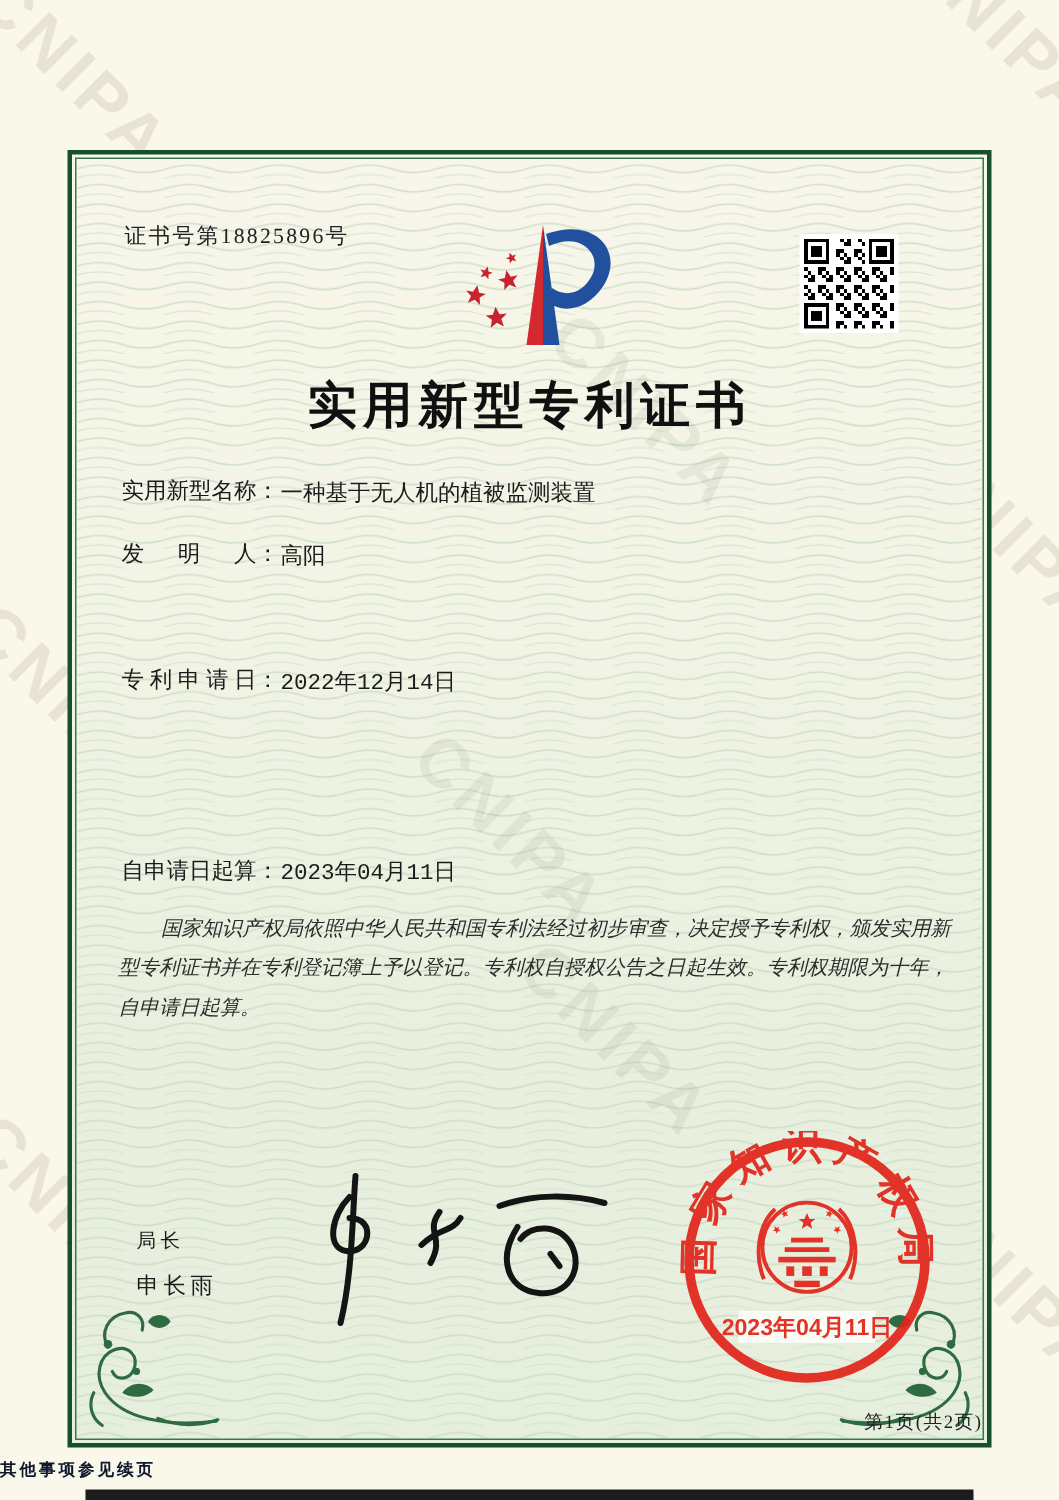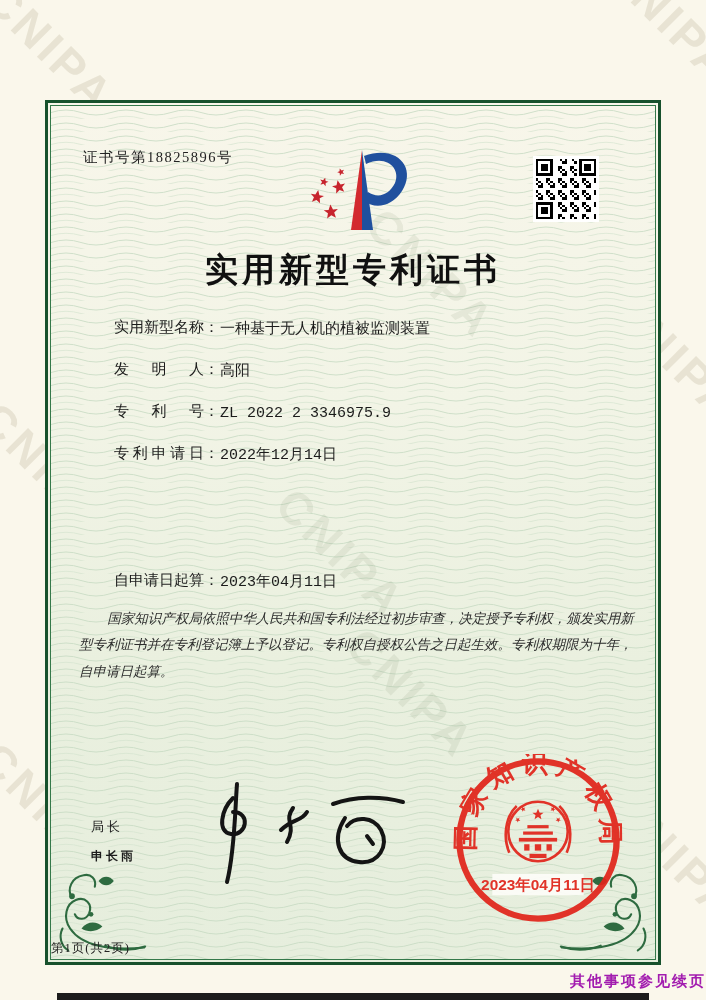--- a/index.html
+++ b/index.html
@@ -28,42 +28,42 @@
 
   .cert-no { position:absolute; left:32px; top:42px; font-size:14.5px; letter-spacing:1.5px; color:#222;font-family:Liberation Serif, serif; }
 
   .logo { position:absolute; left:248px; top:32px; width:140px; height:104px; }
   .qr { position:absolute; left:482px; top:50px; width:66px; height:66px; background:#fff; padding:3px; }
 
   .title { position:absolute; left:0; top:142px; width:100%; text-align:center;
            font-size:33px; font-weight:700; letter-spacing:4px; color:#101010; }
 
   .field-row { position:absolute; left:30px; width:560px; font-size:15px; color:#1b1b1b; }
-  .flabel { display:inline-block; width:90px; text-align:justify; text-align-last:justify; vertical-align:top;margin-left:33px; }
+  .flabel { display:inline-block; width:90px; text-align:justify; text-align-last:justify; vertical-align:top; }
   .fcolon { display:inline-block; width:16px; vertical-align:top; }
   .fvalue { display:inline-block; max-width:430px; vertical-align:top; line-height:1.6;font-family:Liberation Mono, monospace; }
   .r0{top:212px} .r1{top:254px} .r2{top:296px} .r3{top:338px} .r4{top:380px} .r5{top:417px} .r6{top:465px}
   .grant2 { position:absolute; left:272px; top:0; white-space:nowrap; }
   .grant2 .flabel { width:78px; }
 
   .paragraphs { position:absolute; left:28px; top:500px; width:562px;
                 font-size:13.5px; line-height:1.95; font-style:italic; color:#2c2c2c; }
   .paragraphs p { text-indent:2.1em; margin-bottom:2px; }
 
   .sig-title { position:absolute; left:40px; top:712px; font-size:13px; letter-spacing:3px;font-family:Liberation Mono, monospace; }
-  .sig-name  { position:absolute; left:40px; top:742px; font-size:12px; letter-spacing:3px;font-weight:bold; }
+  .sig-name  { position:absolute; left:40px; top:742px; font-size:15px; letter-spacing:3px; }
   .signature-svg { position:absolute; left:120px; top:672px; width:270px; height:120px; }
 
   .seal { position:absolute; left:402px; top:648px; width:170px; height:172px; }
 
-  .page-info { position:absolute; left:0; top:834px; width:100%; text-align:left;
+  .page-info { position:absolute; left:0; top:834px; width:100%; text-align:right;
                font-size:12.5px; color:#222; letter-spacing:1px; }
 
-  .continuation { position:absolute; left:0; top:972px; width:100%; text-align:right;
-                  font-size:15px; font-weight:600; letter-spacing:2px; color:#a21caf; z-index:6; }
+  .continuation { position:absolute; left:0; top:972px; width:100%; text-align:left;
+                  font-size:11px; font-weight:600; letter-spacing:2px; color:#0f172a; z-index:6; }
   .bottom-bar { position:absolute; left:57px; top:993px; width:592px; height:7px; background:#1c1c1c; z-index:6; }
 </style>
 </head>
 <body>
 
 <div class="page">
 
   <span class="wm" style="left:-30px;top:20px">CNIPA</span>
   <span class="wm" style="left:590px;top:-8px">CNIPA</span>
   <span class="wm" style="left:595px;top:330px">CNIPA</span>
@@ -299,23 +299,20 @@
         </svg>
 
         <div class="title">实用新型专利证书</div>
 
         <div class="field-row r0">
           <span class="flabel">实用新型名称</span><span class="fcolon">：</span><span class="fvalue">一种基于无人机的植被监测装置</span>
         </div>
         <div class="field-row r1">
           <span class="flabel">发明人</span><span class="fcolon">：</span><span class="fvalue">高阳</span>
         </div>
-        <div class="field-row r2">
-          <span class="flabel">专利号</span><span class="fcolon">：</span><span class="fvalue">ZL 2022 2 3346975.9</span>
-        </div>
         <div class="field-row r3">
           <span class="flabel">专利申请日</span><span class="fcolon">：</span><span class="fvalue">2022年12月14日</span>
         </div>
         <div class="field-row r6">
           <span class="flabel">自申请日起算</span><span class="fcolon">：</span><span class="fvalue">2023年04月11日</span>
         </div>
 
         <div class="paragraphs">
           <p>国家知识产权局依照中华人民共和国专利法经过初步审查，决定授予专利权，颁发实用新型专利证书并在专利登记簿上予以登记。专利权自授权公告之日起生效。专利权期限为十年，自申请日起算。</p>
         </div>

